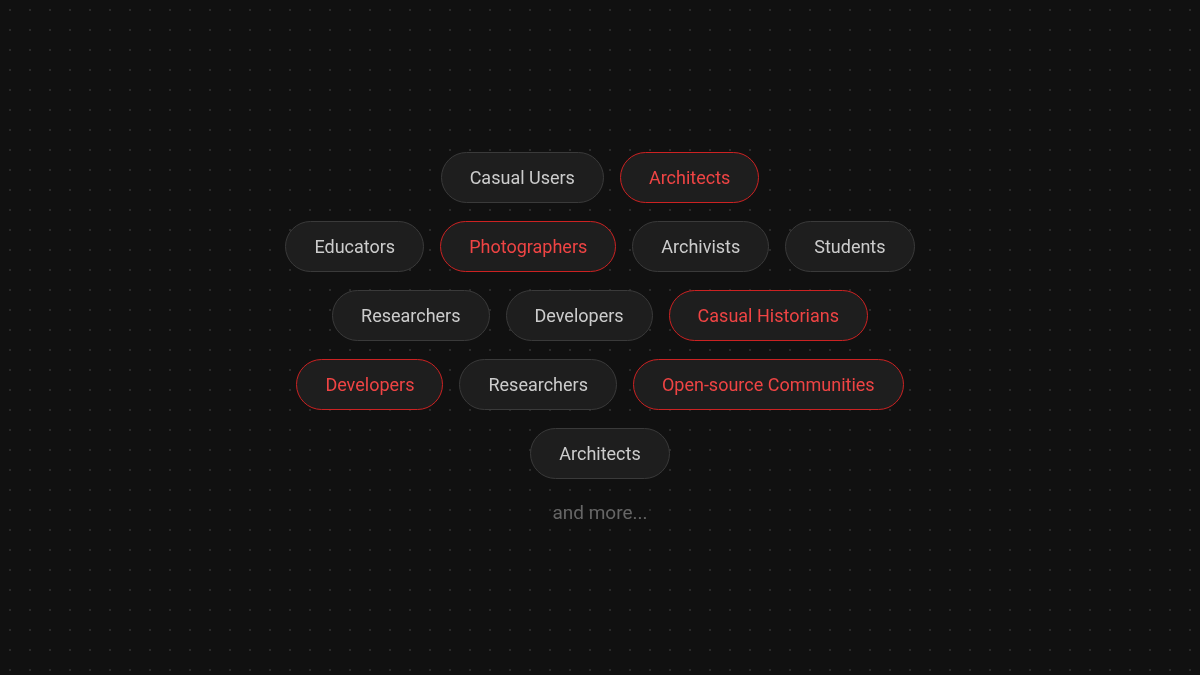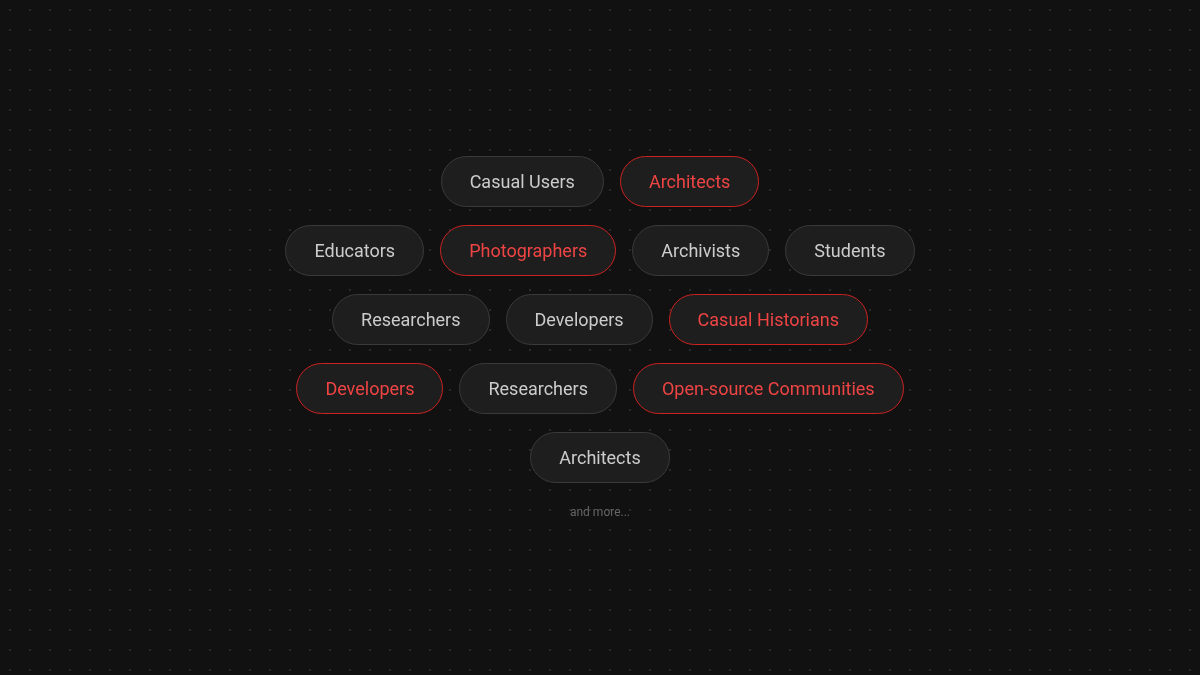--- a/index.html
+++ b/index.html
@@ -51,21 +51,21 @@
       cursor: pointer;
       transition: all 0.2s;
     }
 
     .tag.active {
       border-color: #cc2222;
       color: #ef4444;
     }
 
     .and-more {
-      font-size: 12px;
+      font-size: 19px;
       color: #666666;
       margin-top: 4px;
     }
   </style>
 </head>
 <body>
 
 <div class="container">
 <div class="row">
       <div class="tag">Casual Users</div>

